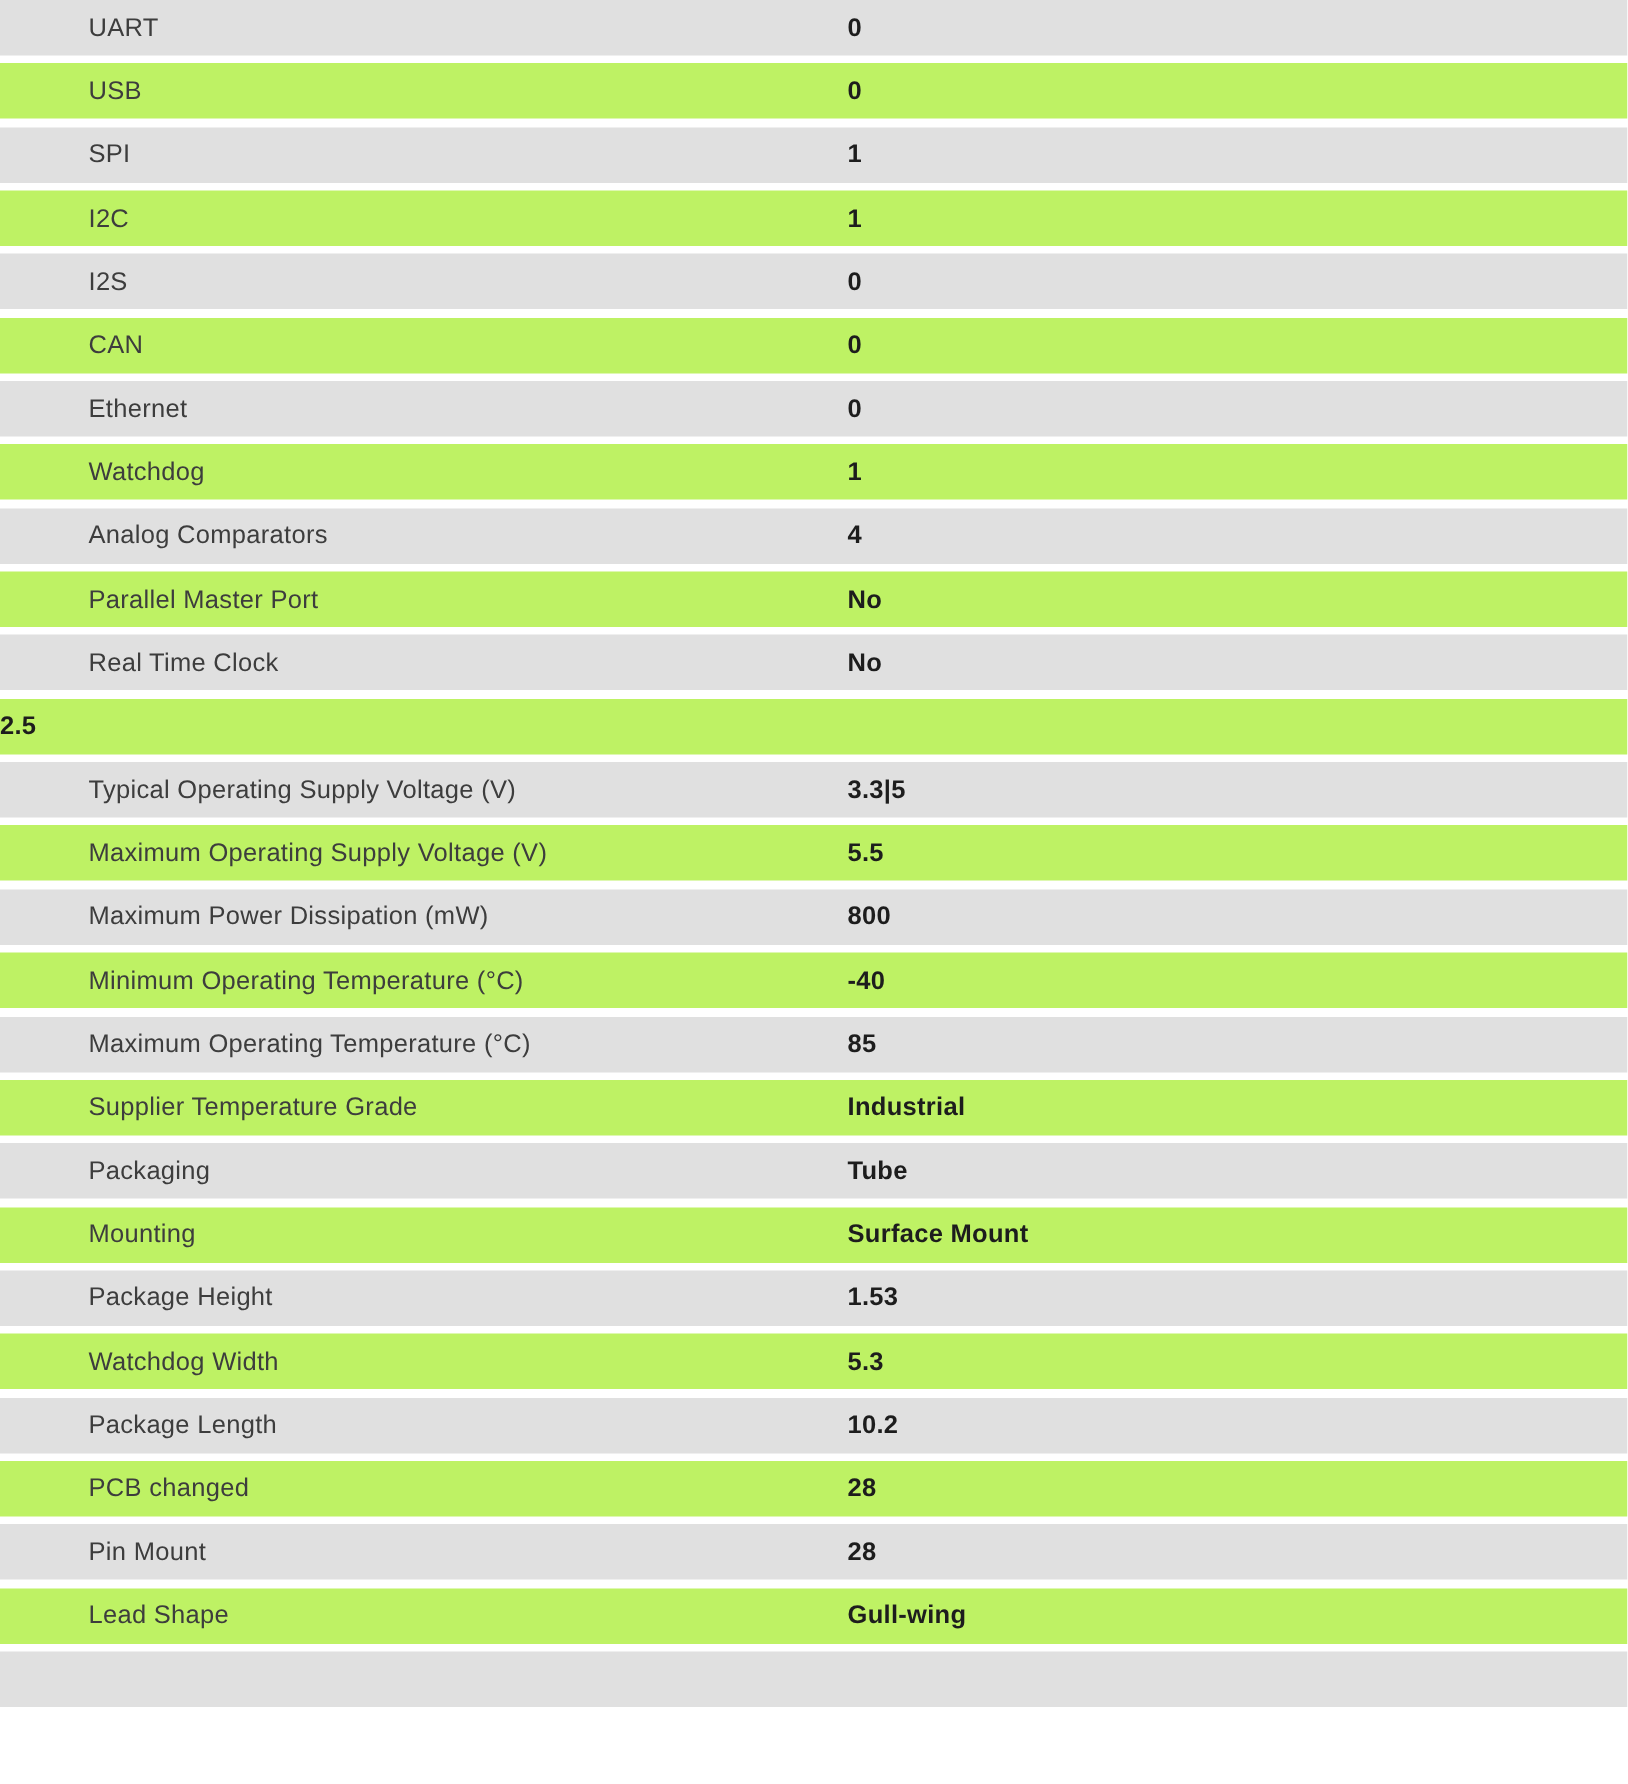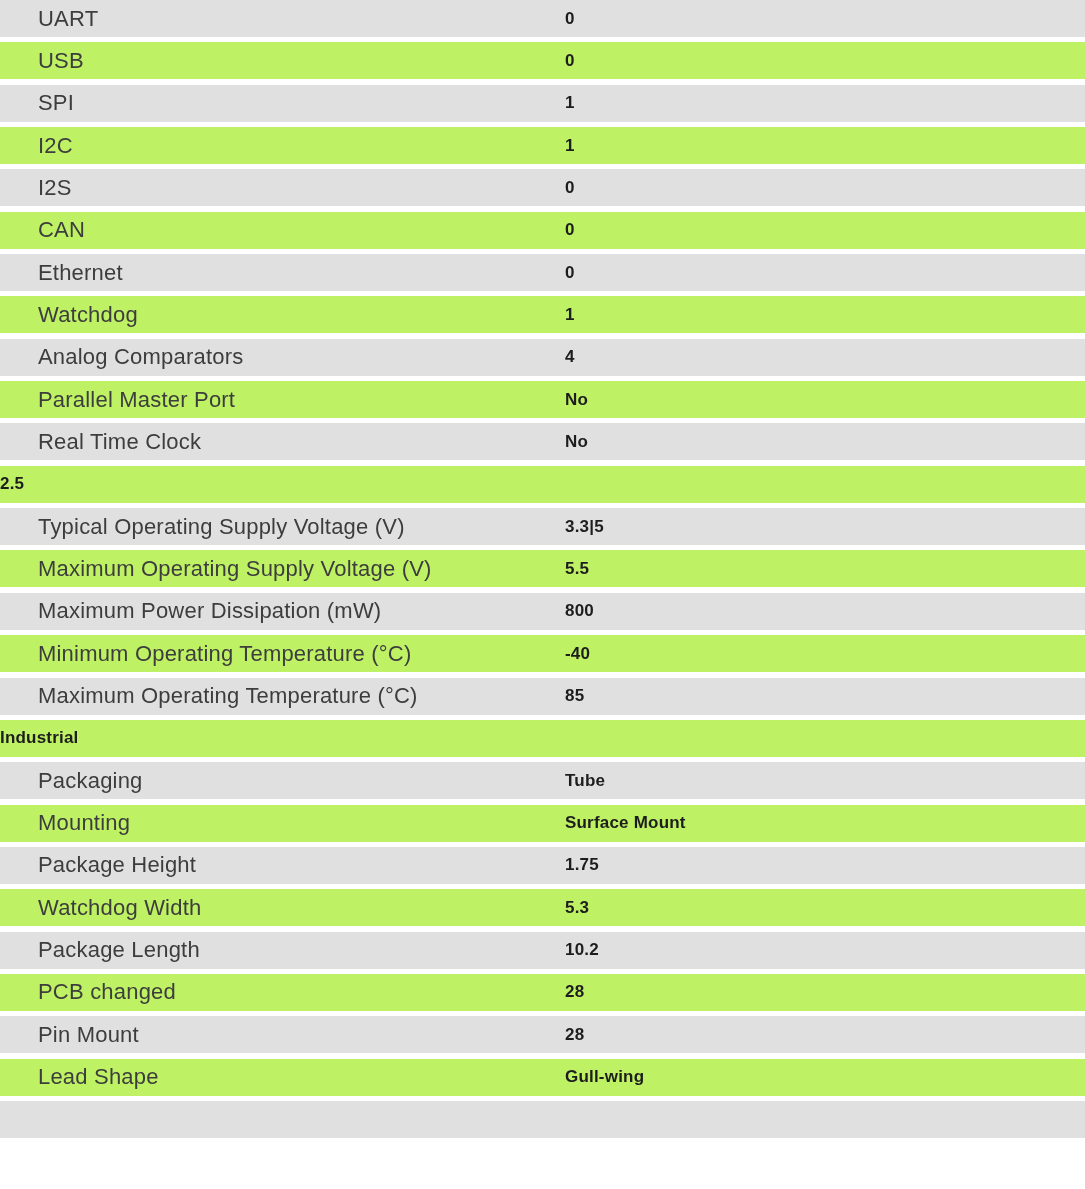--- a/index.html
+++ b/index.html
@@ -20,25 +20,26 @@
     align-items: center;
     height: 37px;
     margin-bottom: 5.35px;
     background: #bef264;
   }
   .row.shaded {
     background: #e0e0e0;
   }
   .label {
     padding-left: 38px;
-    font-size: 22px;
+    font-size: 17px;
     font-weight: 400;
     color: #3d3d3d;
     letter-spacing: 0.2px;
     white-space: nowrap;
+    margin-left: 21px;
   }
   .value {
     font-size: 17px;
     font-weight: 700;
     color: #1d1d1d;
     letter-spacing: 0.2px;
     white-space: nowrap;
   }
   .partial-row {
     height: 37px;
@@ -128,36 +129,37 @@
       <div class="label">Minimum Operating Temperature (°C)</div>
       <div class="value">-40</div>
     </div>
 
     <div class="row shaded">
       <div class="label">Maximum Operating Temperature (°C)</div>
       <div class="value">85</div>
     </div>
 
     <div class="row">
+      <div class="label">Supplier Temperature Grade</div>
       <div class="value">Industrial</div>
     </div>
 
     <div class="row shaded">
       <div class="label">Packaging</div>
       <div class="value">Tube</div>
     </div>
 
     <div class="row">
       <div class="label">Mounting</div>
       <div class="value">Surface Mount</div>
     </div>
 
     <div class="row shaded">
       <div class="label">Package Height</div>
-      <div class="value">1.75</div>
+      <div class="value">1.53</div>
     </div>
 
     <div class="row">
       <div class="label">Watchdog Width</div>
       <div class="value">5.3</div>
     </div>
 
     <div class="row shaded">
       <div class="label">Package Length</div>
       <div class="value">10.2</div>

